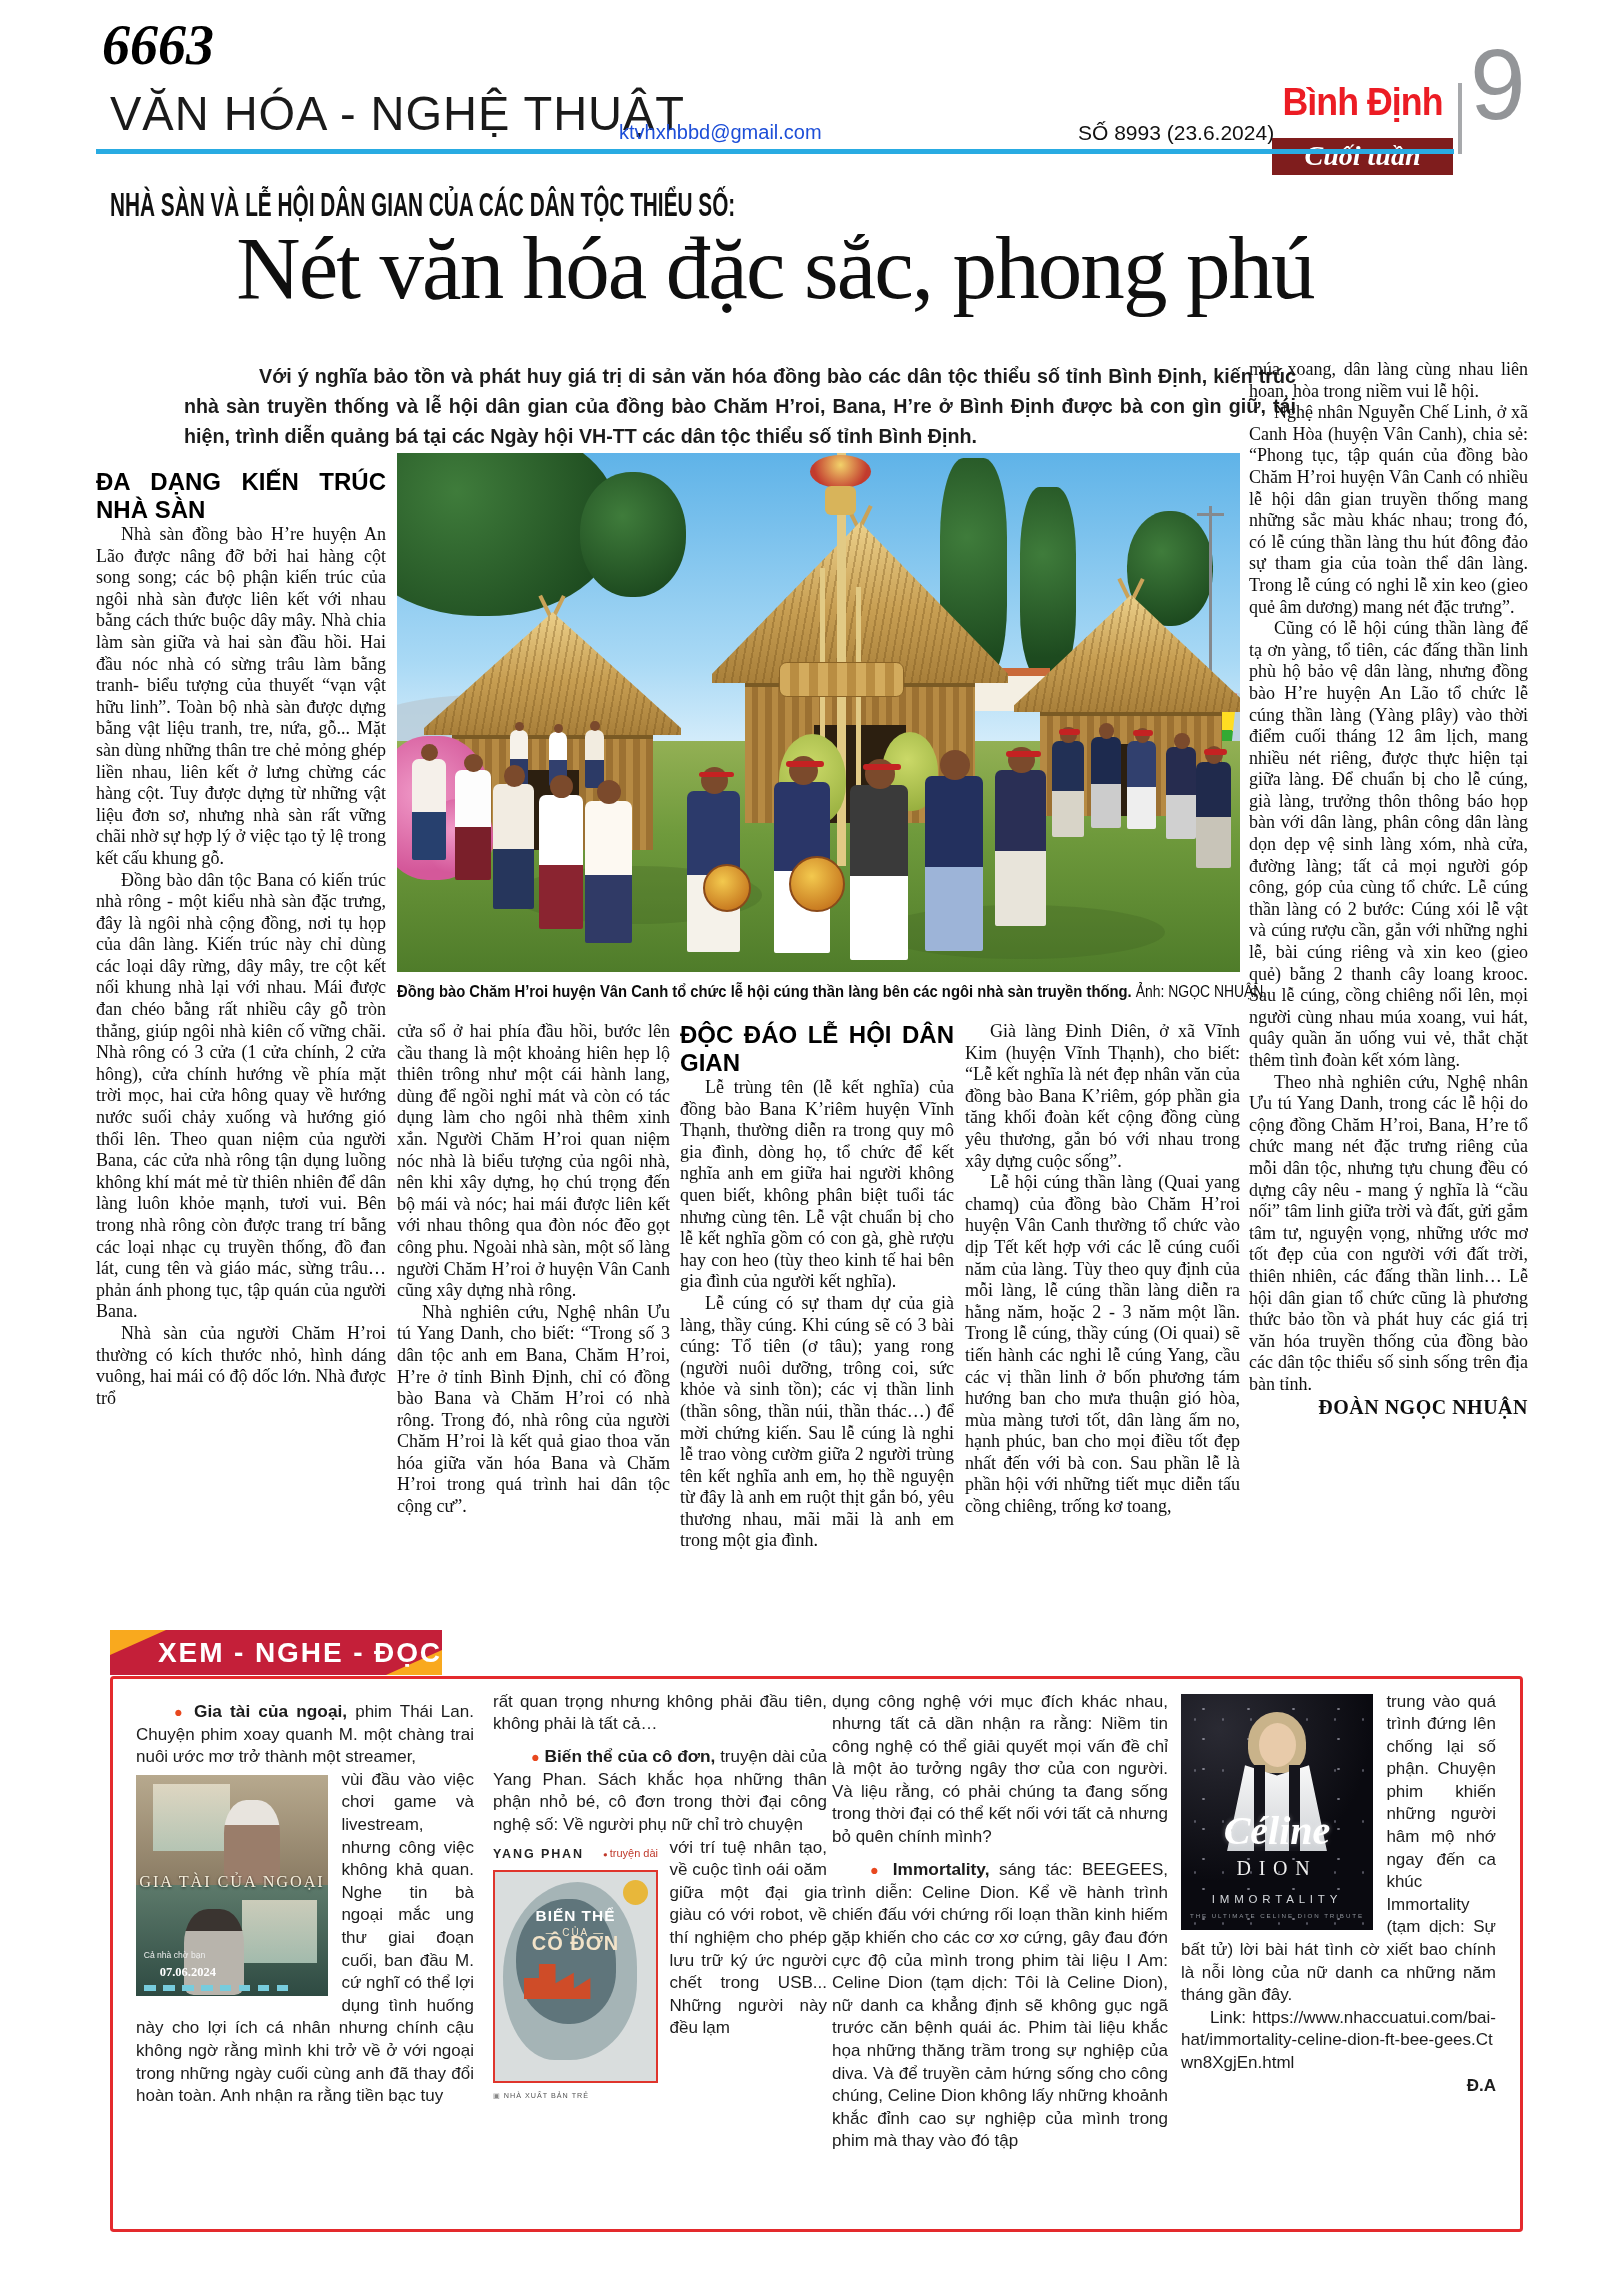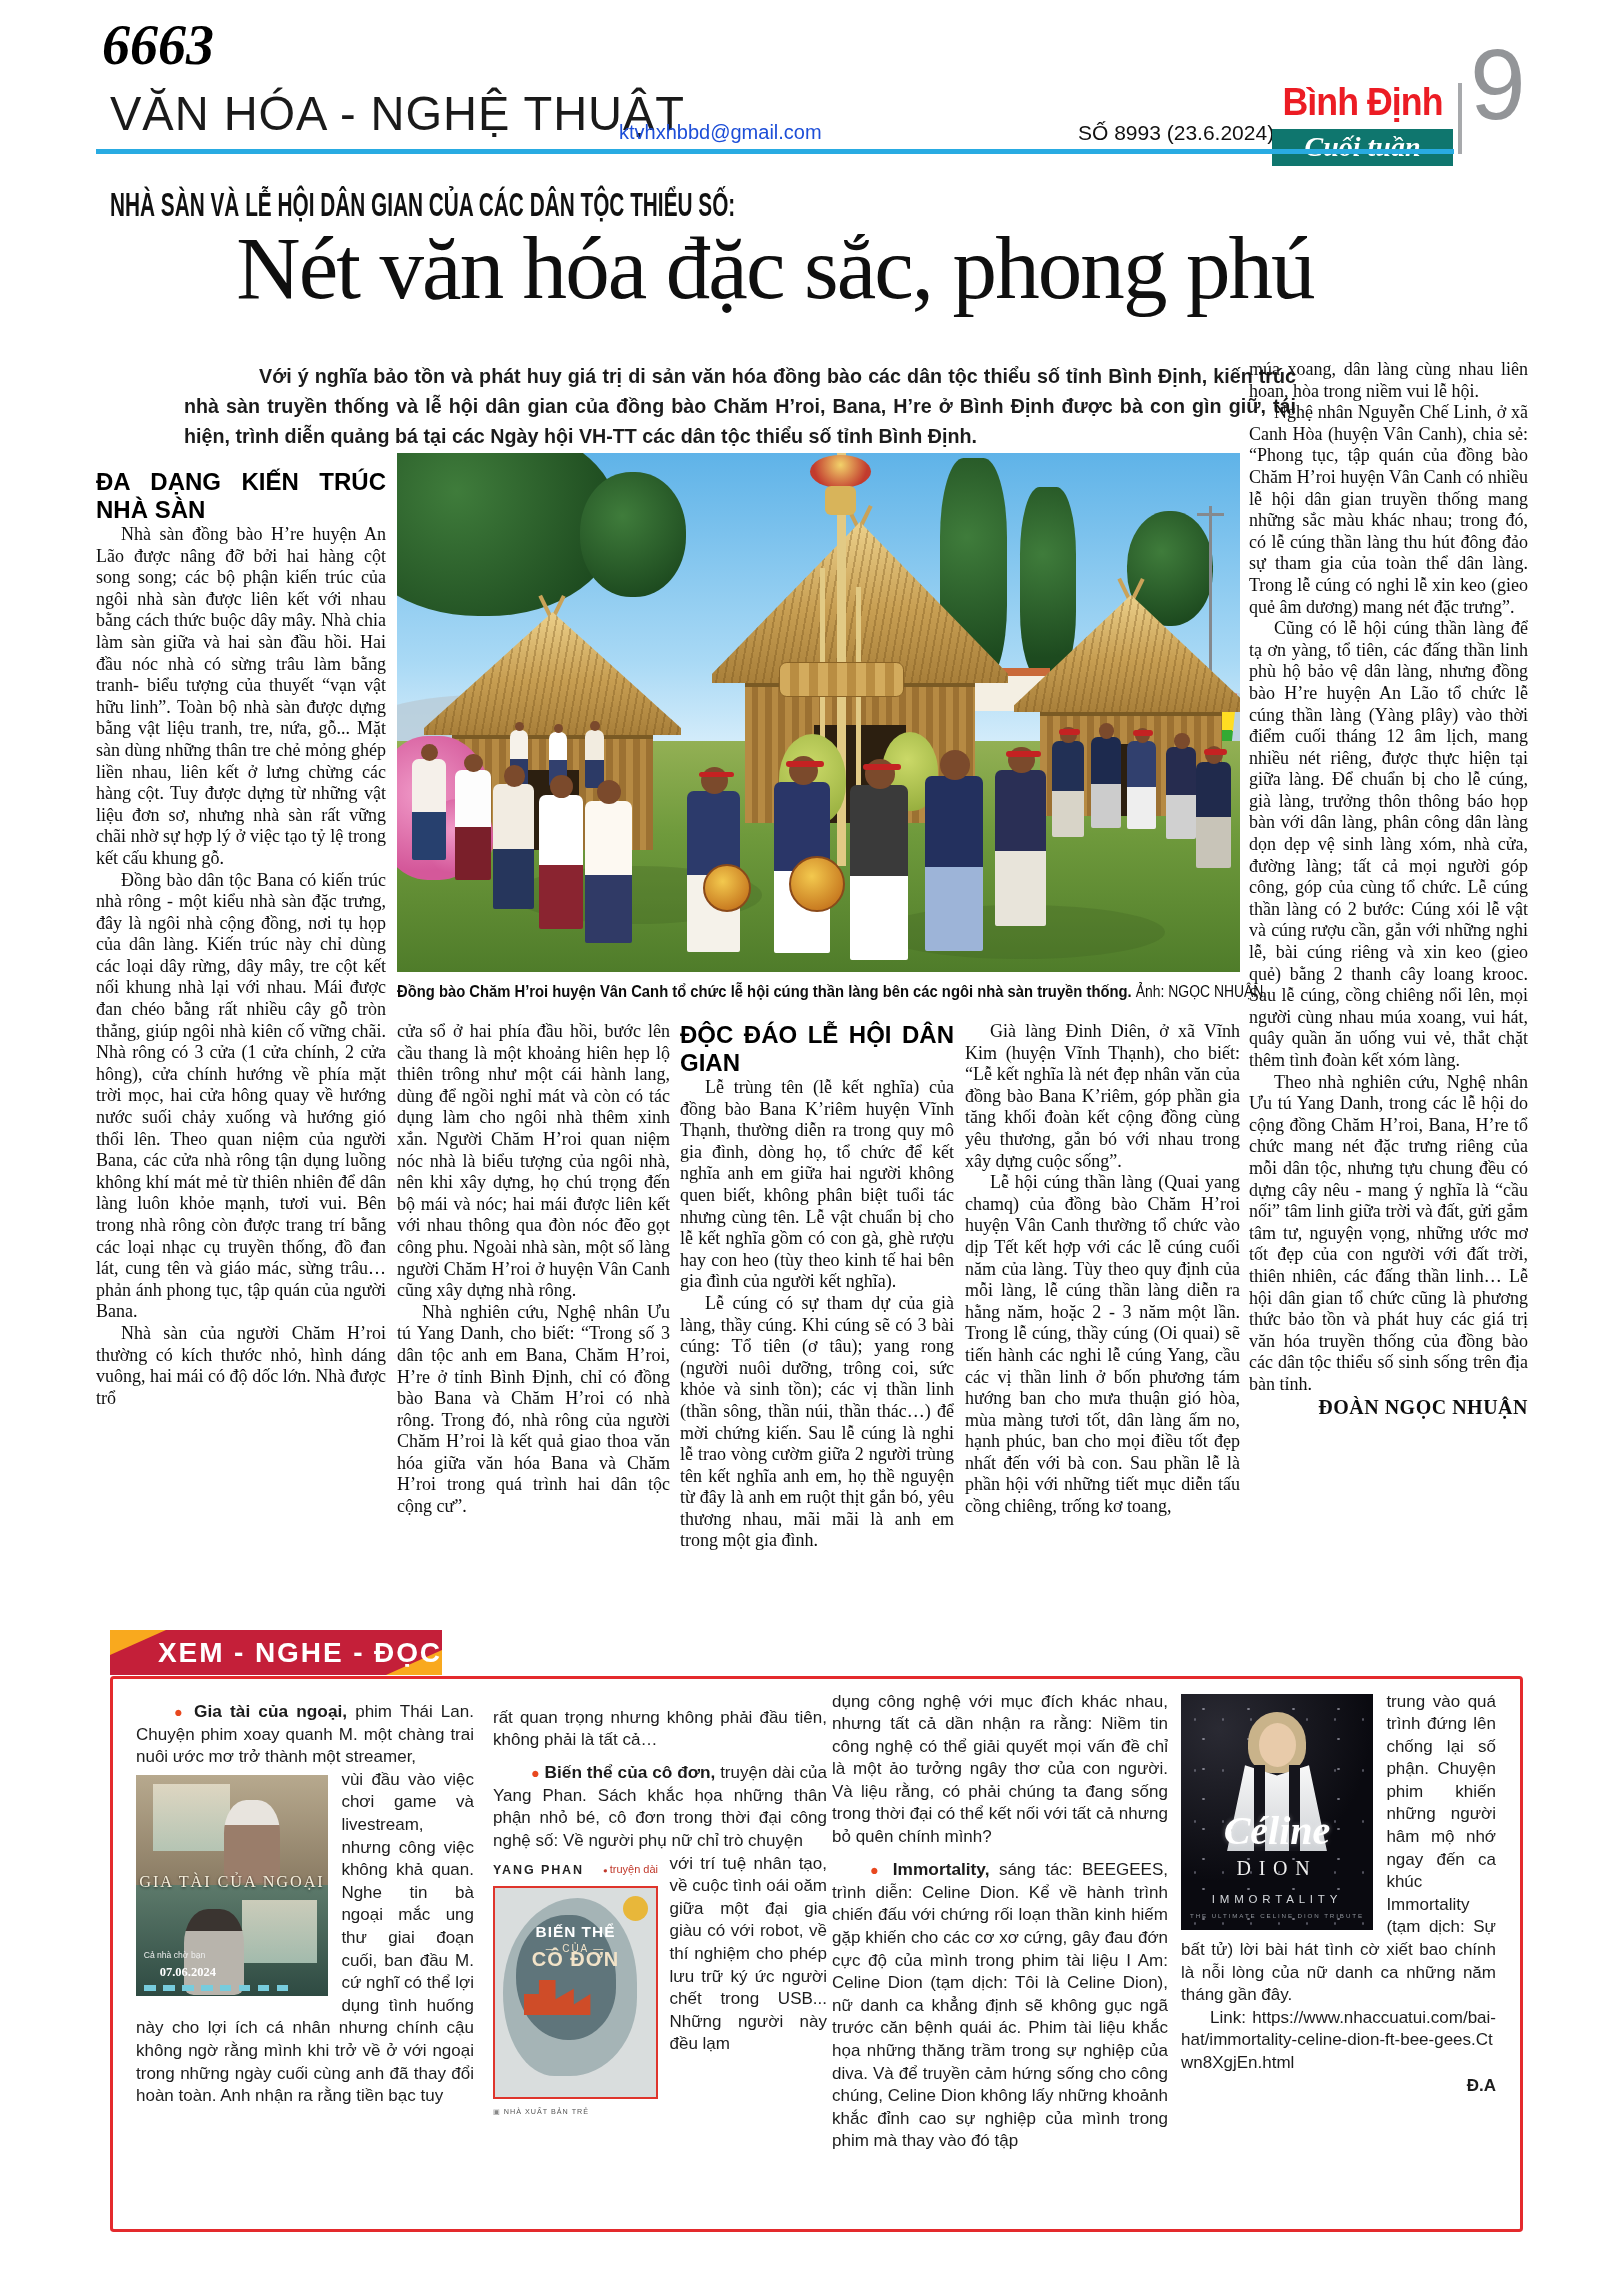--- a/index.html
+++ b/index.html
@@ -8,21 +8,21 @@
   .abs{position:absolute;}
 
   
   .code{left:102px;top:13.4px;font:italic 700 56px "Liberation Serif",serif;color:#000;}
   .sec-title{left:110px;top:85px;font-size:49px;font-weight:400;letter-spacing:1px;color:#1a1a1a;
              transform:scaleX(.96);transform-origin:left;white-space:nowrap;}
   .email{left:619px;top:121px;font-size:20px;color:#1d4ed8;}
   .issue{left:1078px;top:121px;font-size:21px;color:#111;white-space:nowrap;}
   .logo{left:1272px;top:81px;width:181px;text-align:center;}
   .logo-brand{font-size:38px;font-weight:700;color:#ec1c24;letter-spacing:-1px;transform:scaleX(.94);transform-origin:center;white-space:nowrap;}
-  .logo-sub{margin-top:5px;height:37px;background:#0f766e;color:#fff;
+  .logo-sub{margin-top:14px;height:37px;background:#7f1d1d;color:#fff;
             font:italic 700 28px "Liberation Serif",serif;line-height:35px;white-space:nowrap;}
   .bar9{left:1458px;top:83px;width:3.8px;height:71px;background:#a7a9ac;}
   .pnum{left:1470px;top:29px;font-size:100px;font-weight:400;color:#939598;line-height:1.1;}
   .rule{left:96px;top:149px;width:1358px;height:4.8px;background:#29abe2;}
 
   
   .kicker{left:110px;top:186px;font-size:33px;font-weight:700;white-space:nowrap;
           transform:scaleX(.63);transform-origin:left;letter-spacing:0;}
   .h-title{left:96px;top:217px;width:1358px;text-align:center;
            font:400 89px "Liberation Serif",serif;letter-spacing:-1.9px;color:#0f0f0f;white-space:nowrap;}
@@ -92,21 +92,21 @@
   .tri{position:absolute;background:#f9a91e;}
   .tri1{left:0;top:0;width:56px;height:25px;clip-path:polygon(0 0,100% 0,0 100%);}
   .tri2{right:0;bottom:0;width:56px;height:25px;clip-path:polygon(100% 0,100% 100%,0 100%);}
   .mbox{left:110px;top:1676px;width:1407px;height:550px;border:3.8px solid #e42a2d;border-radius:3.8px;
         background:#fff;overflow:hidden;}
   .bc{position:absolute;top:11.5px;font-size:17px;line-height:22.6px;text-align:justify;color:#1c1c1c;}
   .bc p{margin:0;}
   .bc p.blead{text-indent:38px;margin-top:9.6px;}
   .bullet{color:#e8481f;font-size:14.4px;}
   .btitle{font-weight:700;font-size:17.3px;}
-  .bc1{left:23px;width:338px;} .bc2{left:380px;width:334px;margin-top:16px;} .bc3{left:719px;width:336px;} .bc4{left:1068px;width:315px;}
+  .bc1{left:23px;width:338px;} .bc2{left:380px;width:334px;} .bc3{left:719px;width:336px;} .bc4{left:1068px;width:315px;}
   .link-p{text-indent:29px;margin-top:1.9px;word-break:break-all;}
   .da{font-weight:700;text-align:right;margin-top:3.8px;}
 
   
   .poster{float:left;width:192px;height:221px;margin:5.8px 13.4px 3.8px 0;position:relative;overflow:hidden;}
   .pos-top{position:absolute;left:0;top:0;right:0;height:50%;
       background:linear-gradient(180deg,#b7a98e,#8a7b63);}
   .pos-bot{position:absolute;left:0;bottom:0;right:0;height:50%;
       background:linear-gradient(180deg,#5d7a6b,#2e4a42);}
   .pos-win{position:absolute;background:linear-gradient(180deg,#e8e2cf,#bcd3c4);opacity:.8;}

